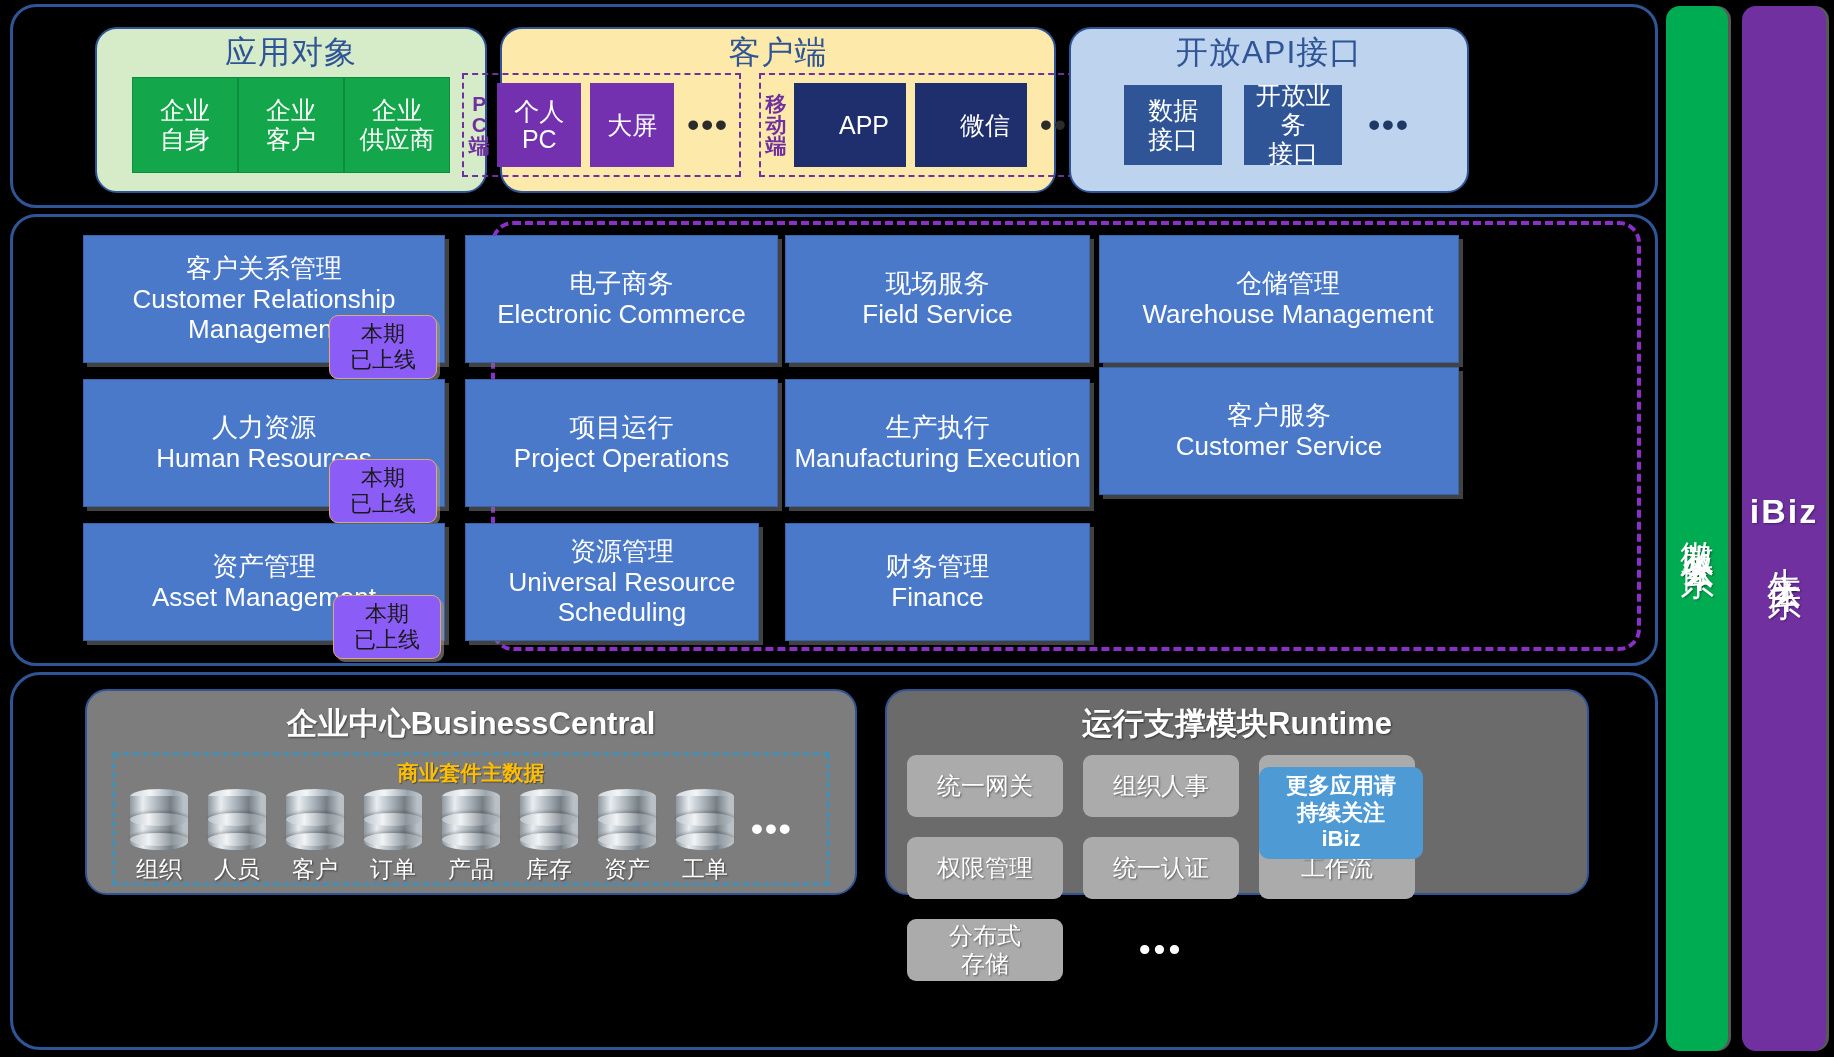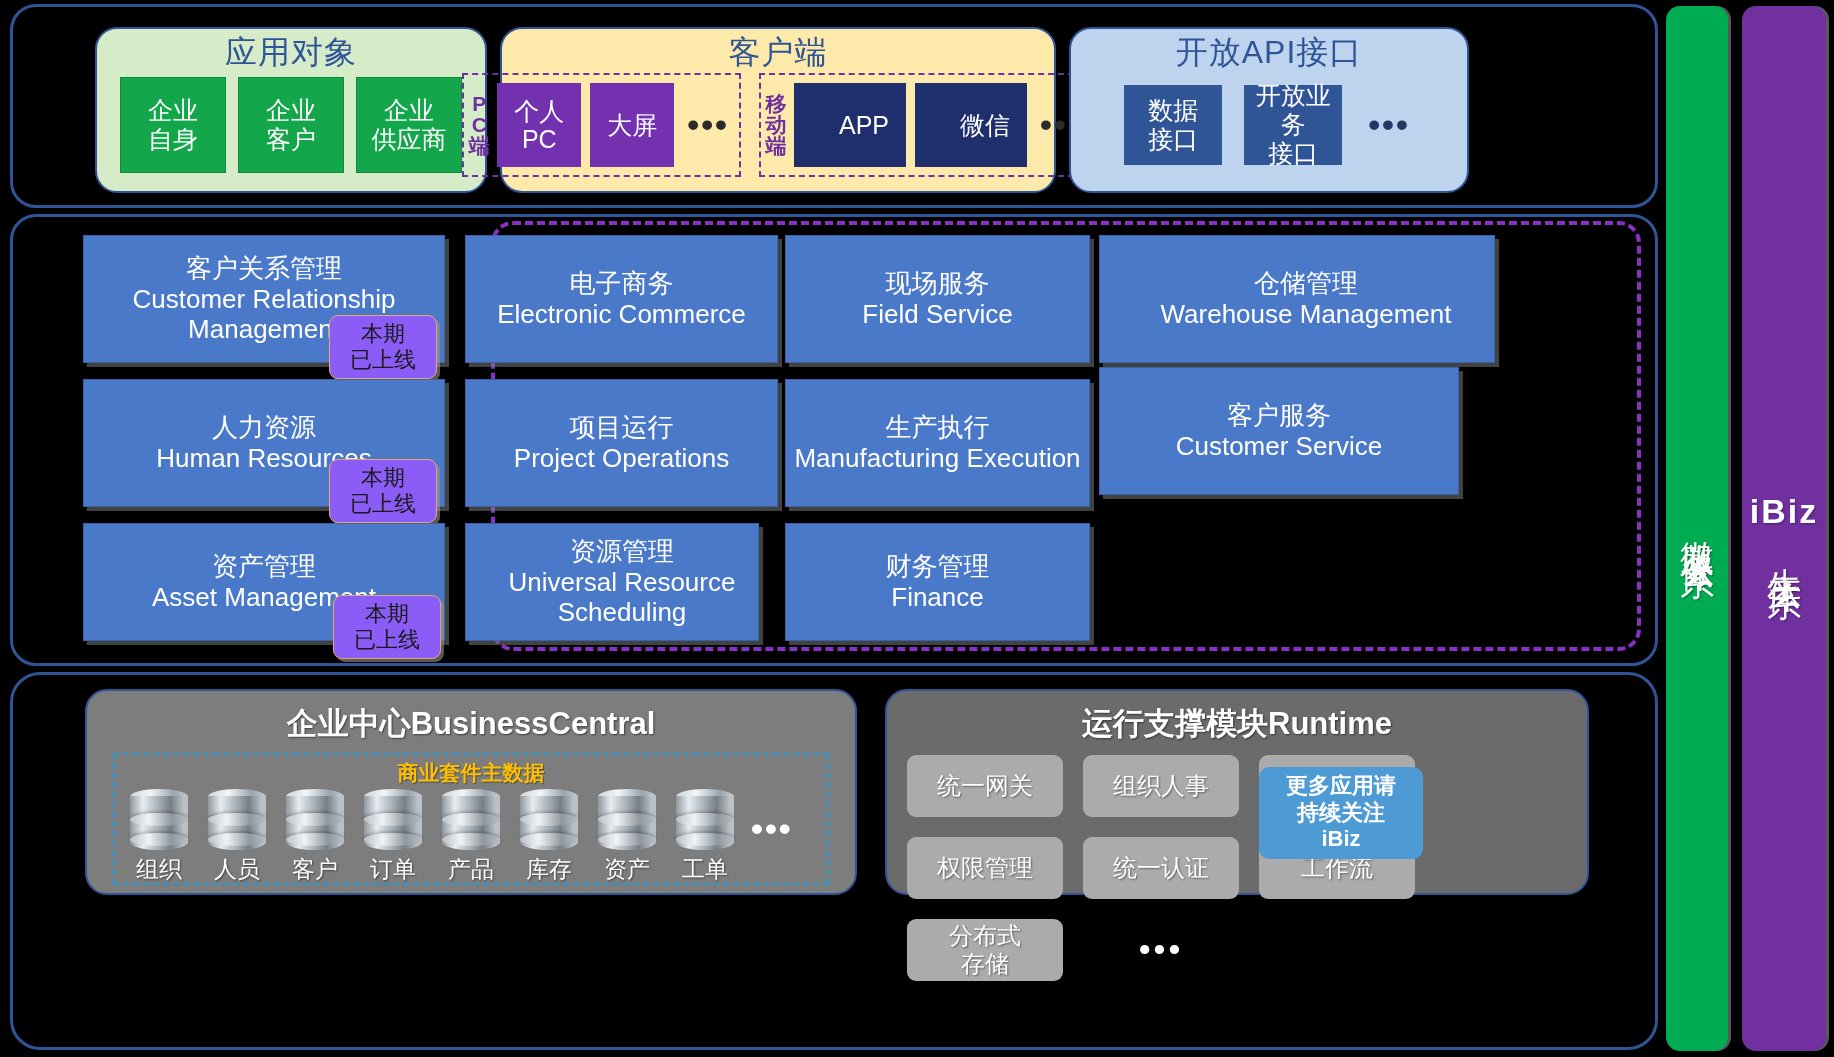--- a/index.html
+++ b/index.html
@@ -25,21 +25,21 @@
     position:absolute;box-sizing:border-box;
     border-radius:22px;border:2px solid #2f5597;
     display:flex;flex-direction:column;align-items:center;
   }
   .panel-title{
     color:#2f5597;font-size:32px;font-weight:400;
     margin-top:6px;letter-spacing:1px;line-height:1.1;
   }
   .panel-body{
     flex:1;display:flex;align-items:center;justify-content:center;
-    gap:12px;width:100%;box-sizing:border-box;padding:0 16px 12px;
+    width:100%;box-sizing:border-box;padding:0 16px 12px;
   }
 
   
   #panel-app-objects{left:82px;top:20px;width:392px;height:166px;background:#d6ecc8;}
   .green-box{
     background:#13a64a;color:#fff;font-size:25px;line-height:1.15;
     width:104px;height:94px;display:flex;flex-direction:column;
     align-items:center;justify-content:center;text-align:center;
     border:1px solid #0c8d3e;
   }
@@ -315,21 +315,21 @@
         <span class="cn">电子商务</span>
         <span class="en">Electronic Commerce</span>
       </div>
     </div>
     <div class="mod" style="left:772px;top:18px;width:305px;height:128px;">
       <div>
         <span class="cn">现场服务</span>
         <span class="en">Field Service</span>
       </div>
     </div>
-    <div class="mod" style="left:1086px;top:18px;width:396px;height:128px;padding-left:22px;">
+    <div class="mod" style="left:1086px;top:18px;width:360px;height:128px;padding-left:22px;">
       <div>
         <span class="cn">仓储管理</span>
         <span class="en">Warehouse Management</span>
       </div>
     </div>
 
     <div class="mod" style="left:452px;top:162px;width:313px;height:128px;">
       <div>
         <span class="cn">项目运行</span>
         <span class="en">Project Operations</span>

